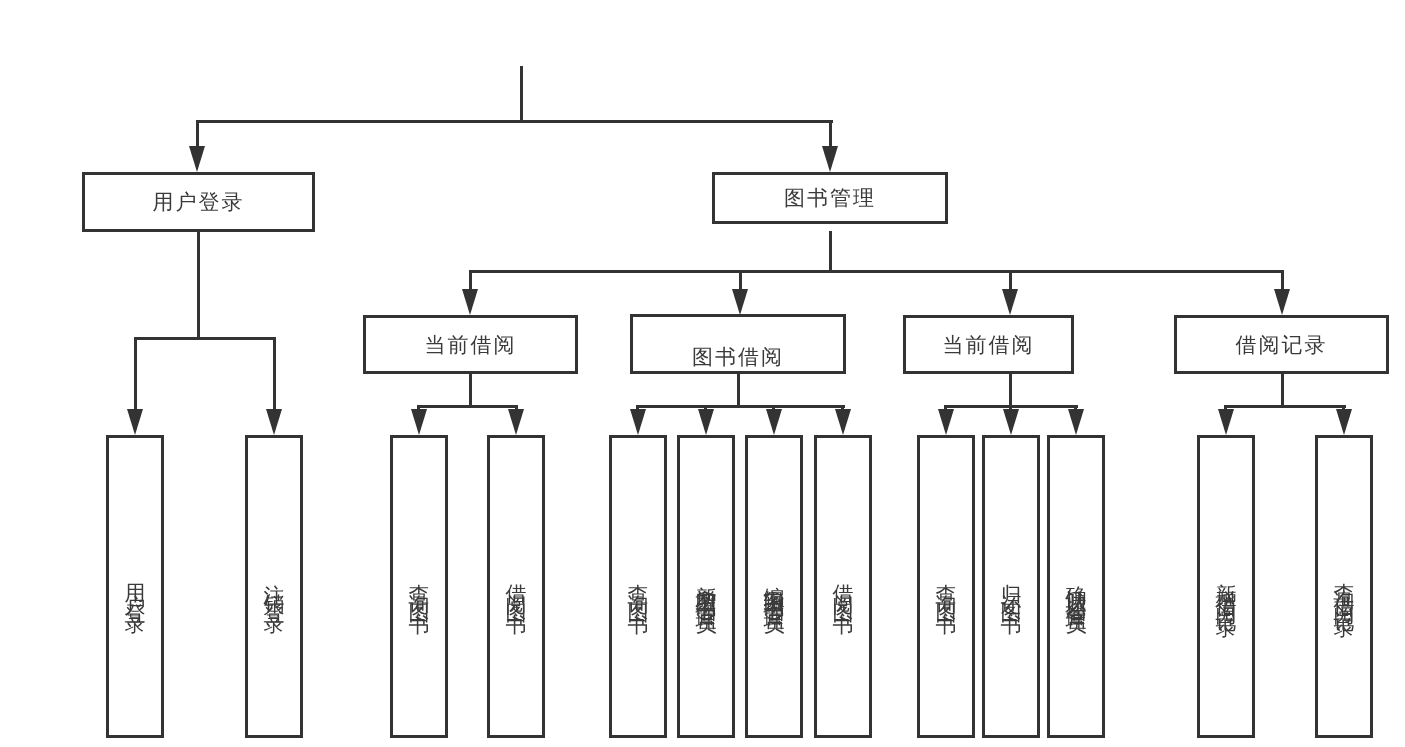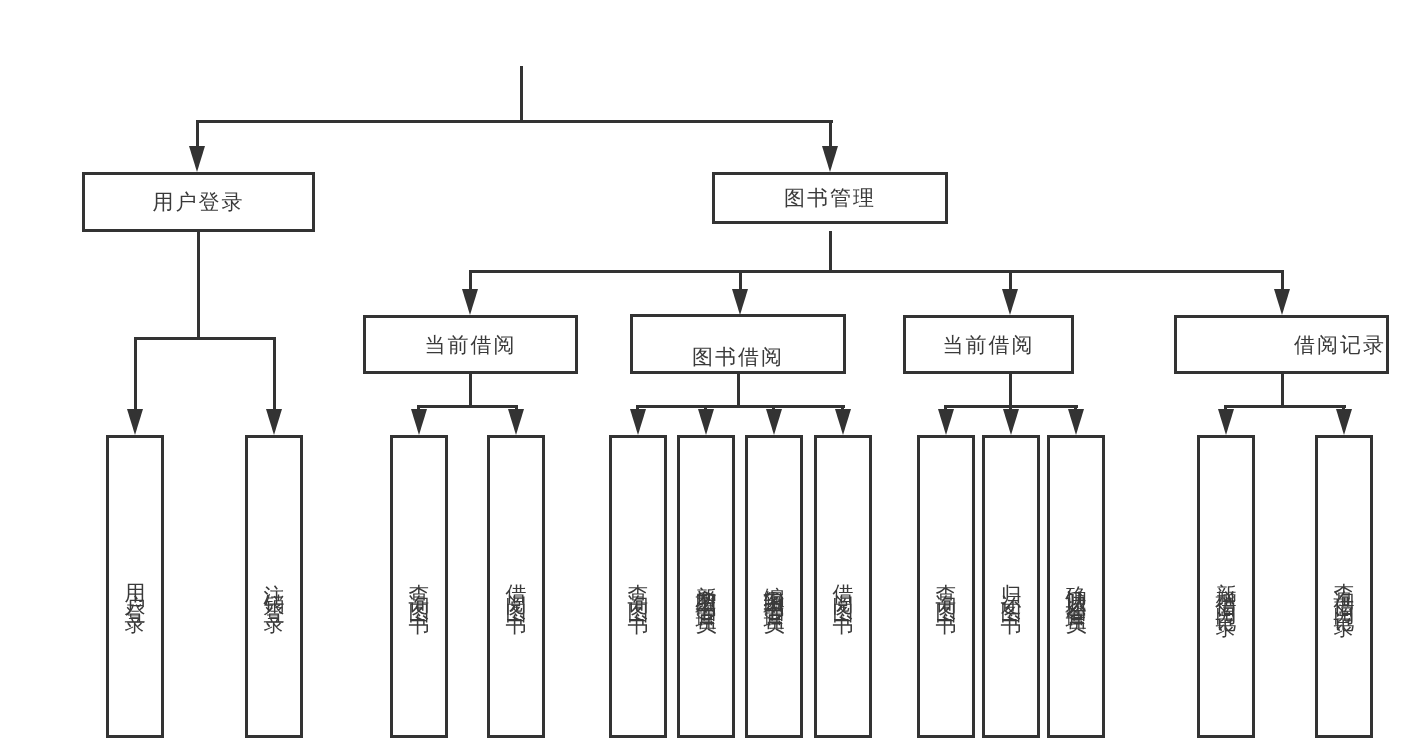--- a/index.html
+++ b/index.html
@@ -87,21 +87,21 @@
 
   <div class="hbox" style="left:363px;top:315px;width:215px;height:59px;">
     <span>当前借阅</span>
   </div>
   <div class="hbox" style="left:630px;top:314px;width:216px;height:60px;align-items:flex-end;">
     <span>图书借阅</span>
   </div>
   <div class="hbox" style="left:903px;top:315px;width:171px;height:59px;">
     <span>当前借阅</span>
   </div>
-  <div class="hbox" style="left:1174px;top:315px;width:215px;height:59px;justify-content:flex-end;">
+  <div class="hbox" style="left:1174px;top:315px;width:215px;height:59px;">
     <span>借阅记录</span>
   </div>
 
   <div class="vline" style="left:469px;top:373px;height:35px;"></div>
   <div class="hline" style="left:417px;top:405px;width:101px;"></div>
   <div class="vline" style="left:417px;top:405px;height:8px;"></div>
   <div class="arrow" style="left:411px;top:409px;"></div>
   <div class="vline" style="left:515px;top:405px;height:8px;"></div>
   <div class="arrow" style="left:508px;top:409px;"></div>
 

